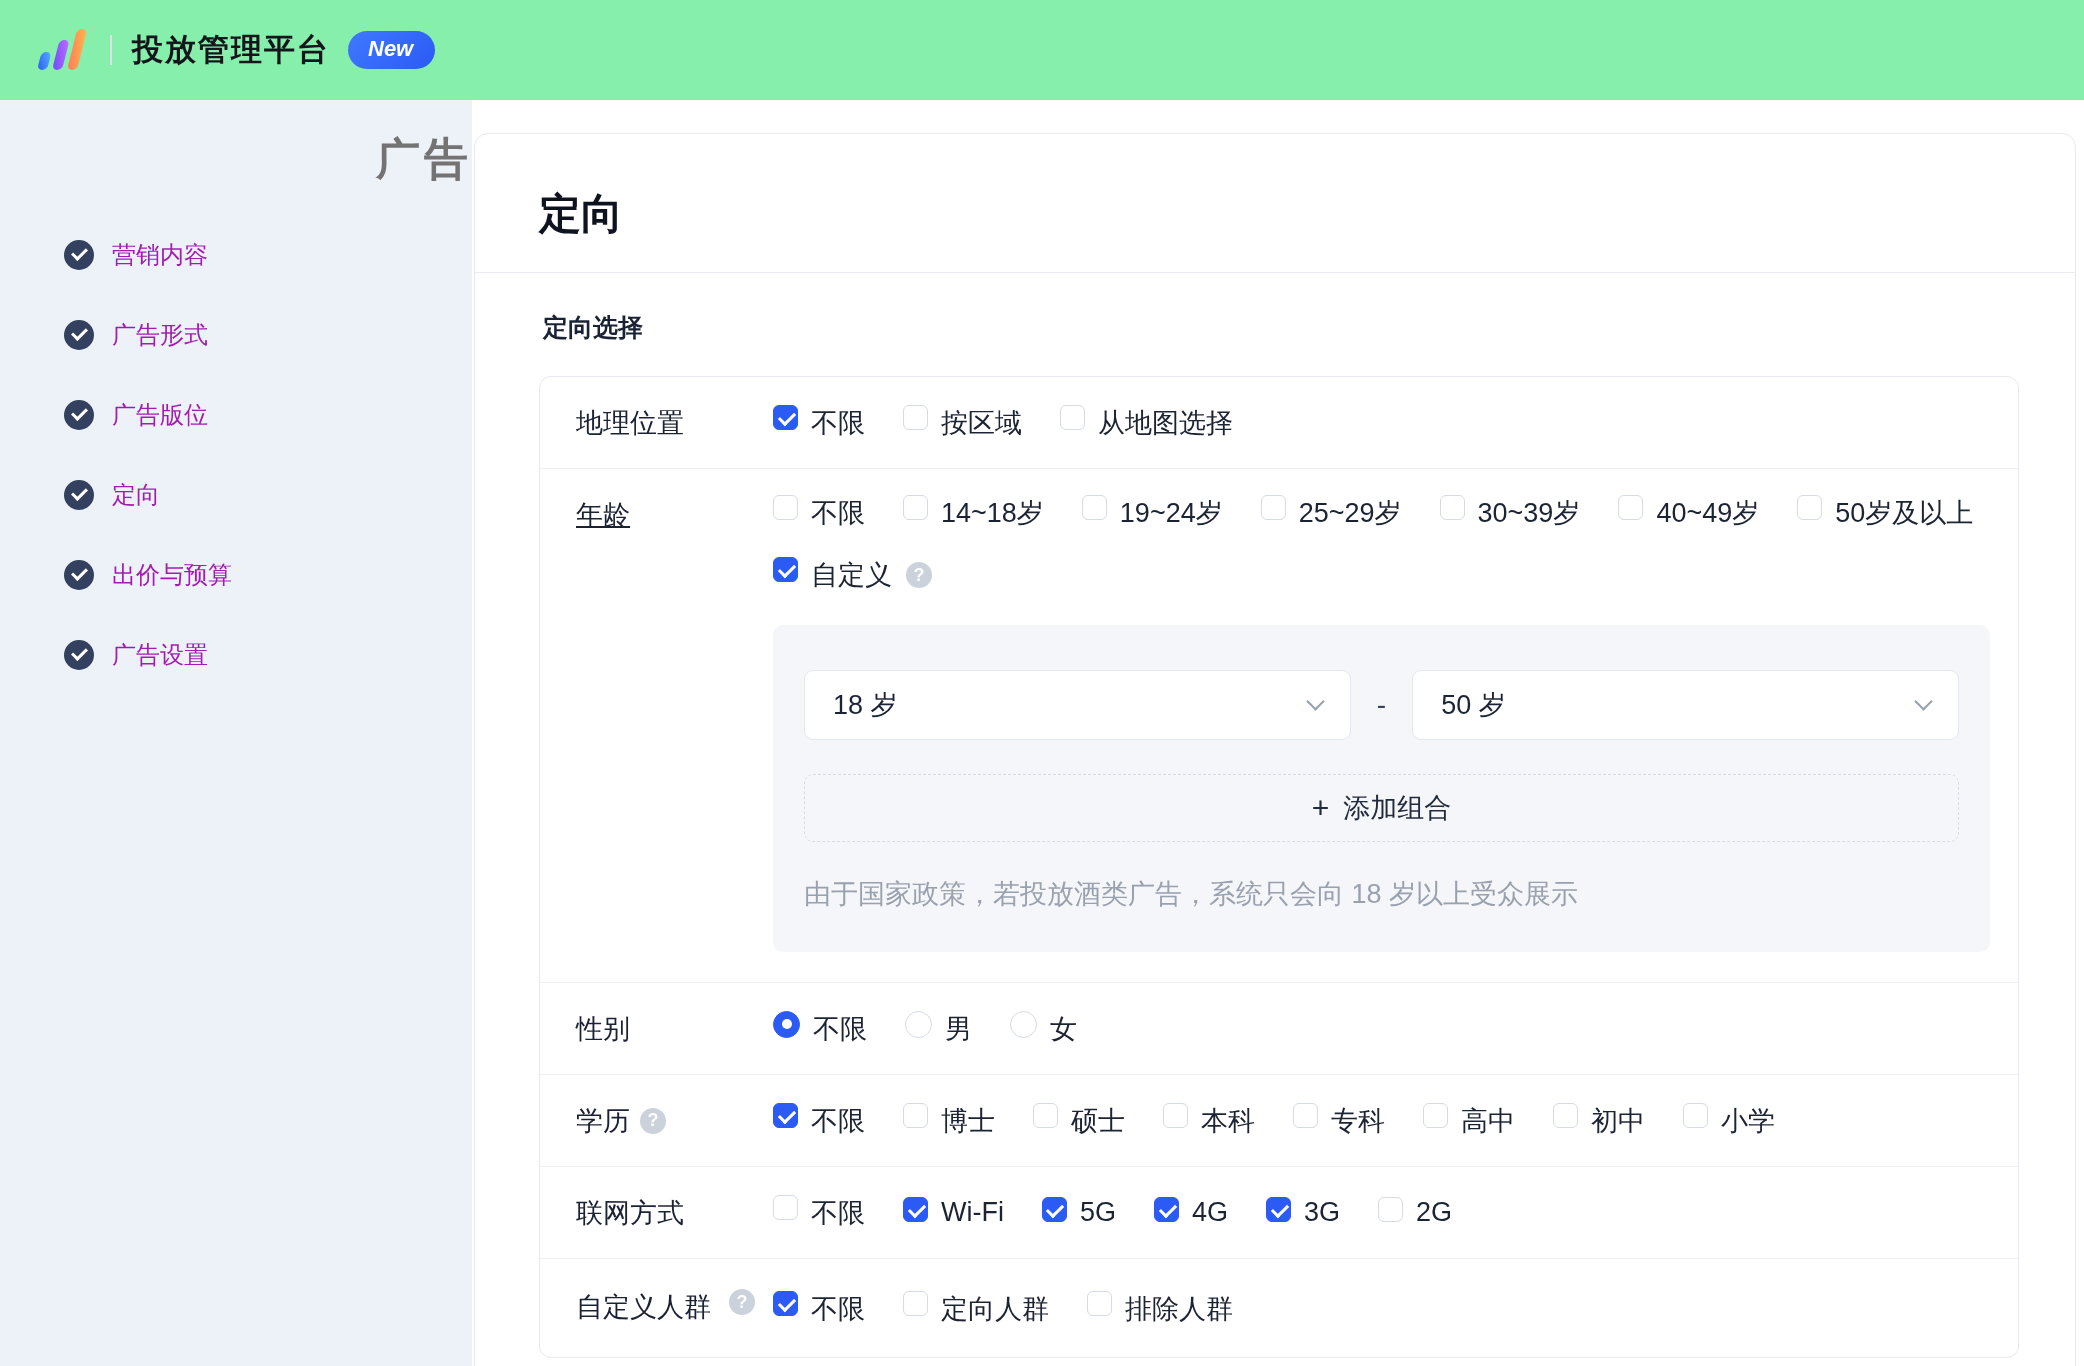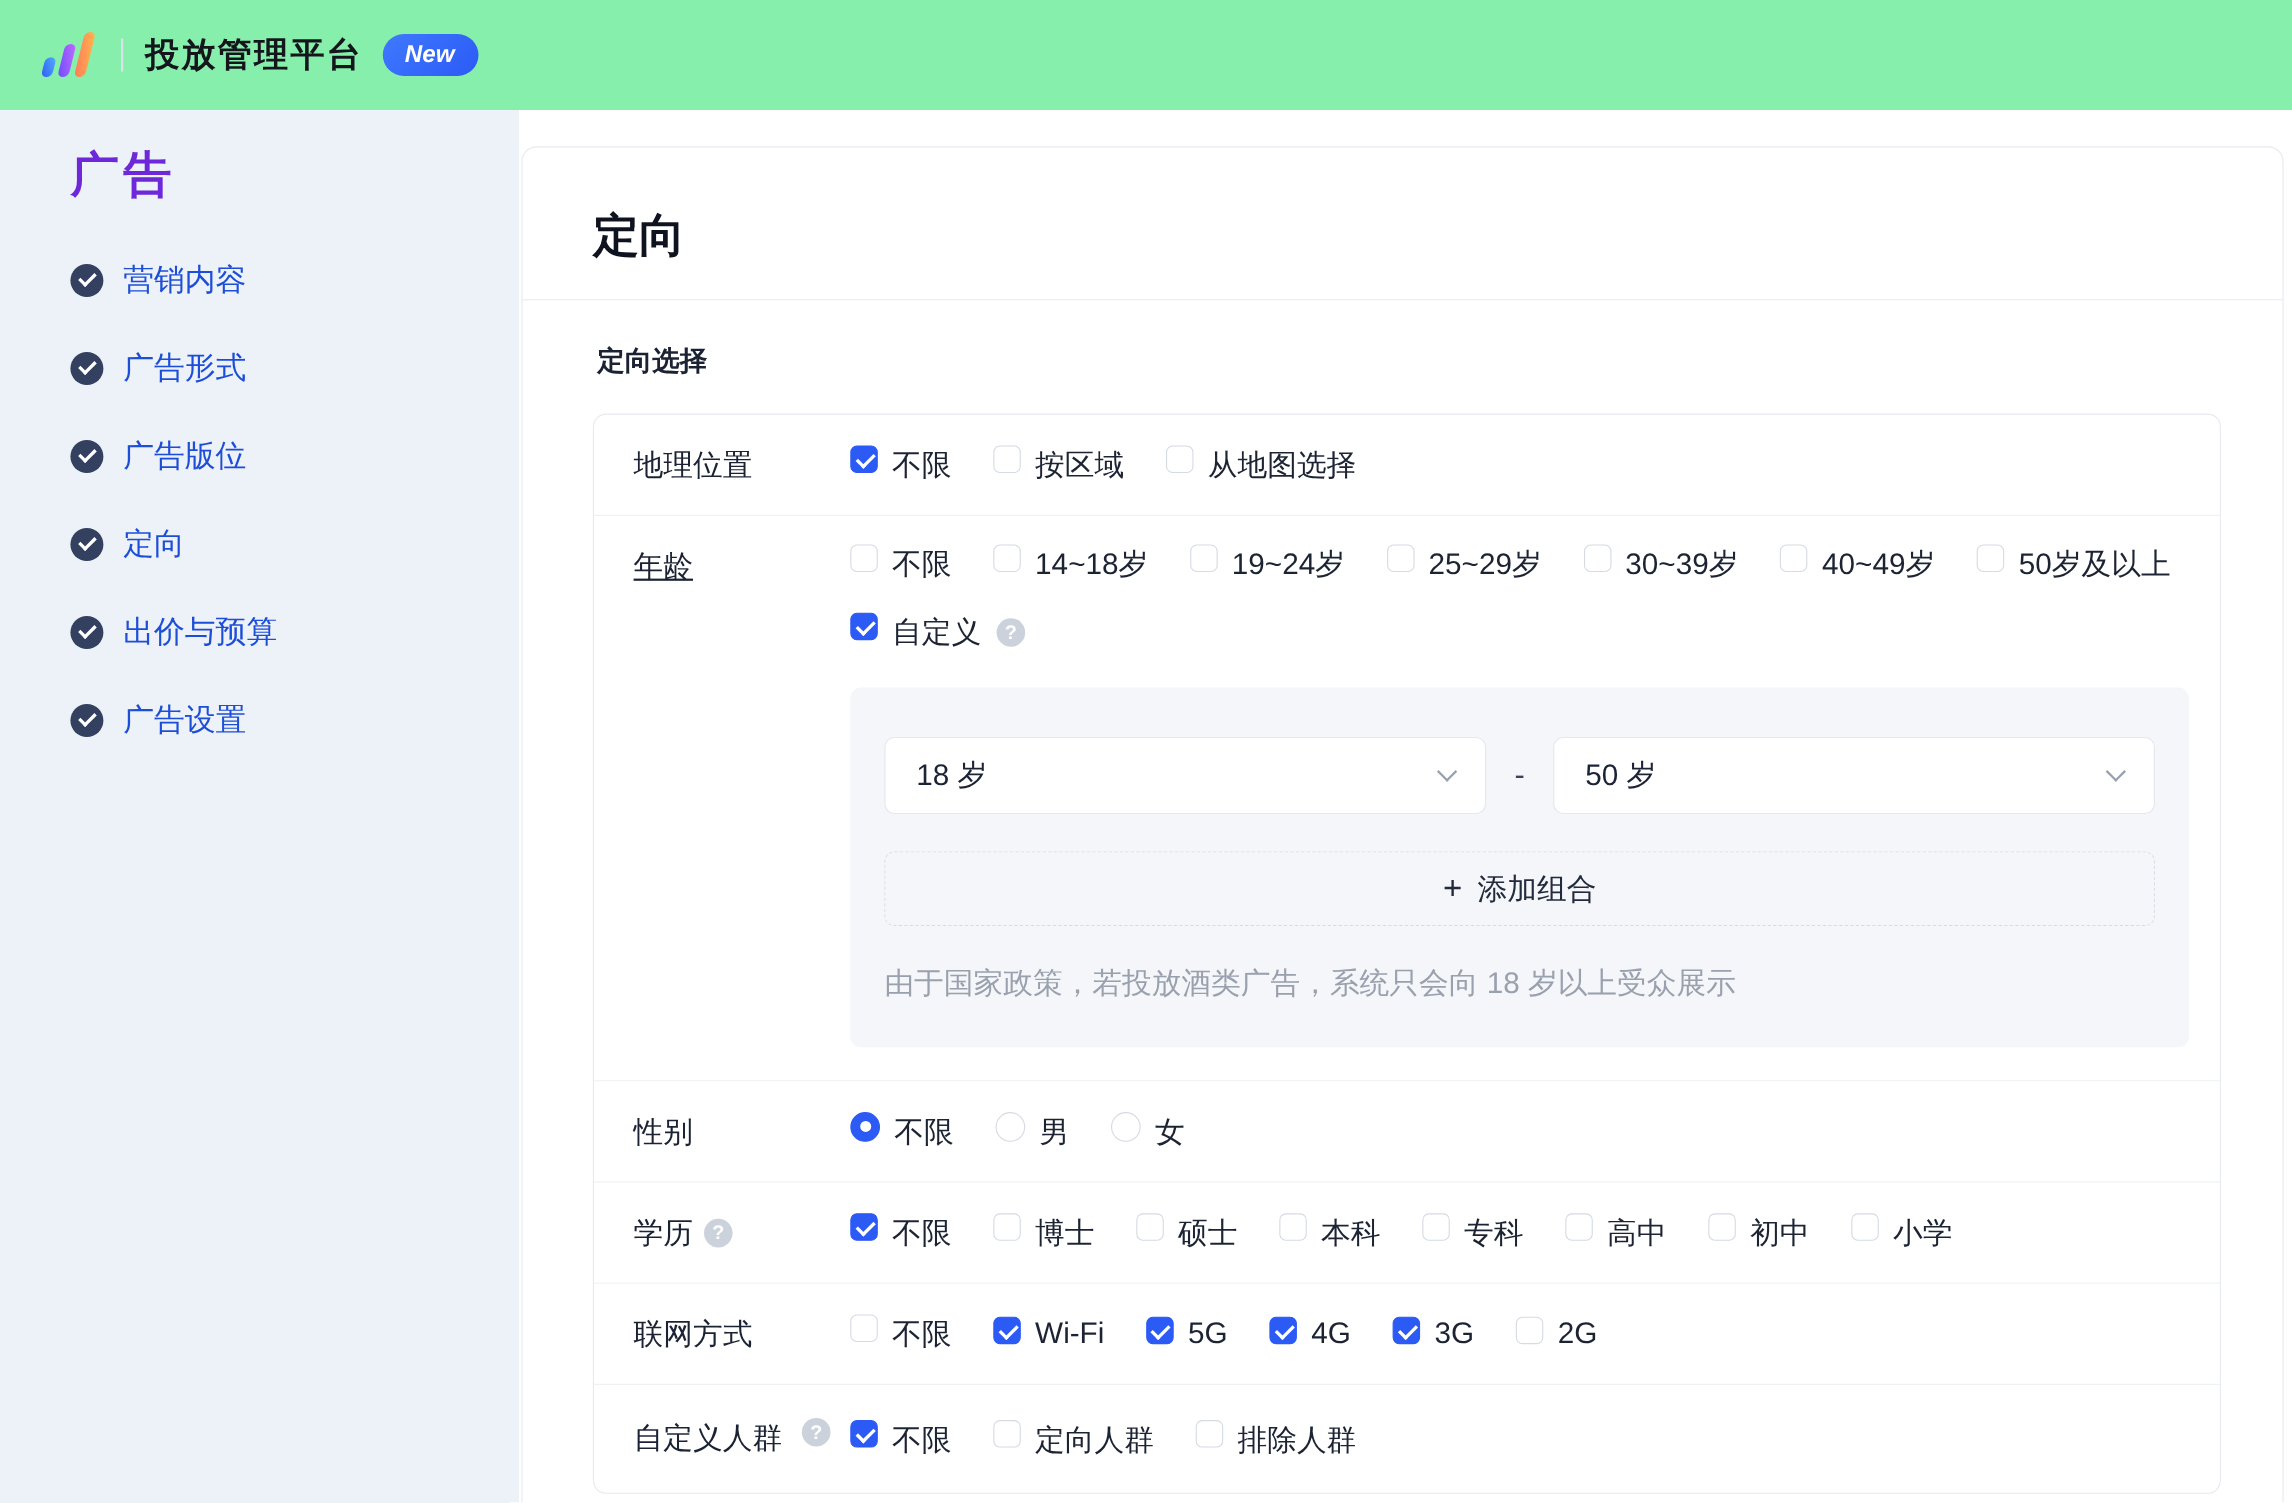--- a/index.html
+++ b/index.html
@@ -17,28 +17,28 @@
   .app-title { font-size:31px; font-weight:700; color:#14161c; letter-spacing:2px; }
   .badge {
     margin-left:18px; background:linear-gradient(135deg,#3f79ff,#2b5af5);
     color:#fff; font-style:italic; font-weight:700; font-size:22px;
     padding:7px 22px 9px 20px; border-radius:999px; line-height:1;
   }
 
   
   .layout { display:flex; height:1266px; }
   .sidebar { width:472px; flex:0 0 472px; background:#edf1f8; padding:30px 0 0 64px; }
-  .sidebar-heading { font-size:44px; font-weight:600; color:#6d28d9; letter-spacing:4px; margin-bottom:26px; }
+  .sidebar-heading { font-size:44px; font-weight:600; color:#737373; letter-spacing:4px; margin-bottom:26px;text-align:right; }
   .side-item { display:flex; align-items:center; gap:18px; height:80px; cursor:pointer; }
   .check-badge { position:relative; width:30px; height:30px; border-radius:50%; background:#33405f; flex:0 0 30px; }
   .check-badge::after {
     content:""; position:absolute; left:8px; top:8px; width:12px; height:6px;
     border-left:3px solid #fff; border-bottom:3px solid #fff; transform:rotate(-45deg);
   }
-  .side-label { font-size:28px; color:#1d4ed8; font-weight:500; }
+  .side-label { font-size:24px; color:#a21caf; font-weight:500; }
 
   .main-area { flex:1; position:relative; background:#fff; }
   .card {
     position:absolute; left:2px; right:8px; top:33px; height:1420px;
     background:#fff; border:1.5px solid #e6e9ef; border-radius:14px;
     padding:52px 56px 0 64px;
   }
   .card-title { font-size:42px; font-weight:700; color:#0f1320; }
   .card-divider { height:1px; background:#e9ecf1; border:none; margin:30px -56px 0 -64px; }
   .section-label { font-size:25px; font-weight:700; color:#1a2233; margin:38px 0 32px 4px; }

